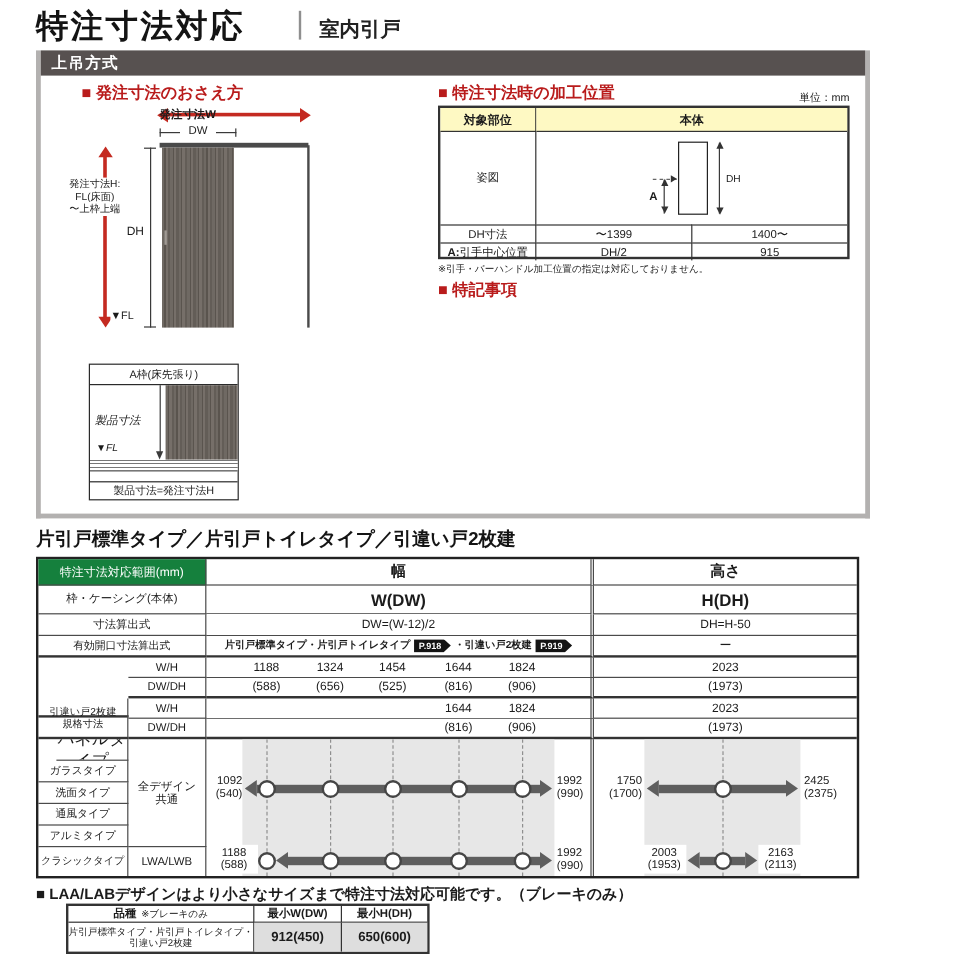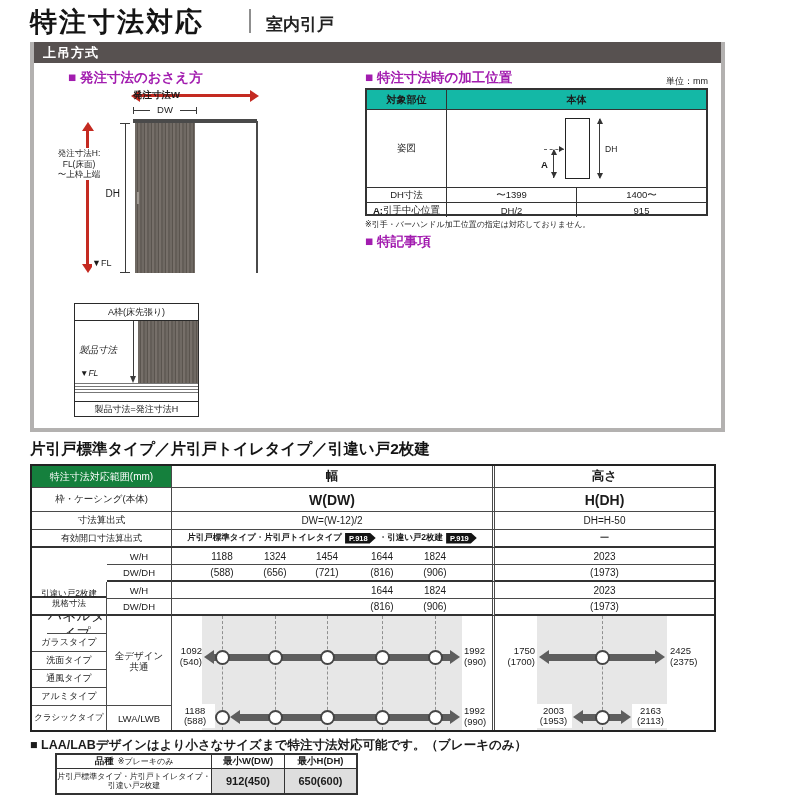--- a/index.html
+++ b/index.html
@@ -10,41 +10,41 @@
 
   
   .main-title { font-size:27px; font-weight:bold; letter-spacing:2px; color:#141414; }
   .title-div { width:2px; height:24px; background:#8f8f8f; }
   .sub-title { font-size:17px; font-weight:600; color:#222; }
 
   
   .secbox { border-left:4px solid #b3b1b0; border-right:4px solid #b3b1b0; border-bottom:4px solid #b3b1b0; background:#fff; }
   .secbar { height:21px; background:#575150; color:#fff; font-size:13px; font-weight:bold; line-height:21px; padding-left:9px; letter-spacing:1px; }
 
-  .h2t { font-size:13.5px; font-weight:bold; color:#a21caf; }
+  .h2t { font-size:13.5px; font-weight:bold; color:#b91c1c; }
 
   
   .redline { background:#c42a21; }
   .tri { width:0; height:0; }
   .tri.up    { border-left:6px solid transparent; border-right:6px solid transparent; border-bottom:9px solid #c42a21; }
   .tri.down  { border-left:6px solid transparent; border-right:6px solid transparent; border-top:9px solid #c42a21; }
   .tri.left  { border-top:6px solid transparent; border-bottom:6px solid transparent; border-right:9px solid #c42a21; }
   .tri.right { border-top:6px solid transparent; border-bottom:6px solid transparent; border-left:9px solid #c42a21; }
 
   .wood { background: repeating-linear-gradient(90deg,#6f6963 0 2px,#5a544e 2px 3px,#766f69 3px 5px,#635d57 5px 7px); }
   .dimline { background:#3a3a3a; }
   .lbl { font-size:9.5px; color:#1b1b1b; }
 
   
   .framebox { border:1px solid #2a2a2a; background:#fff; }
   .framestrip { font-size:9px; text-align:center; }
 
   
   .mach { border:2px solid #333; background:#fff; }
-  .mach .hdr { background:#14b8a6; font-size:10px; font-weight:600; display:flex; align-items:center; justify-content:center; }
+  .mach .hdr { background:#fef9c3; font-size:10px; font-weight:600; display:flex; align-items:center; justify-content:center; }
   .mach .cell { font-size:9.5px; display:flex; align-items:center; justify-content:center; }
   .bR { border-right:1px solid #333; }
   .bB { border-bottom:1px solid #333; }
   .bT { border-top:1px solid #333; }
 
   .note8 { font-size:8px; color:#222; }
 
   .bullets { font-size:10.5px; line-height:1.5; text-align:justify; }
   .bullets p { padding-left:11px; text-indent:-11px; margin-bottom:1px; }
   .pbadge { display:inline-block; background:#141414; color:#fff; font-weight:bold; font-size:8px; line-height:10px; padding:1.5px 9px 1.5px 5px;
@@ -224,21 +224,21 @@
       <span class="vp" style="left:81px;">1324</span>
       <span class="vp" style="left:133px;">1454</span>
       <span class="vp" style="left:188px;">1644</span>
       <span class="vp" style="left:241px;">1824</span>
     </div>
     <div class="mtc noR" style="grid-column:4; grid-row:5;">2023</div>
     <div class="mtc thickB" style="grid-column:2; grid-row:6; font-size:9.5px;">DW/DH</div>
     <div class="mtc rel thickB dblR" style="grid-column:3; grid-row:6;">
       <span class="vp" style="left:28px;">(588)</span>
       <span class="vp" style="left:81px;">(656)</span>
-      <span class="vp" style="left:133px;">(721)</span>
+      <span class="vp" style="left:133px;">(525)</span>
       <span class="vp" style="left:188px;">(816)</span>
       <span class="vp" style="left:241px;">(906)</span>
     </div>
     <div class="mtc thickB noR" style="grid-column:4; grid-row:6;">(1973)</div>
 
     <div class="mtc pre thickB" style="grid-column:1; grid-row:7/9; font-size:8.5px; line-height:10px;">引違い戸2枚建
 規格寸法</div>
     <div class="mtc" style="grid-column:2; grid-row:7; font-size:9.5px;">W/H</div>
     <div class="mtc rel dblR" style="grid-column:3; grid-row:7;">
       <span class="vp" style="left:188px;">1644</span>

